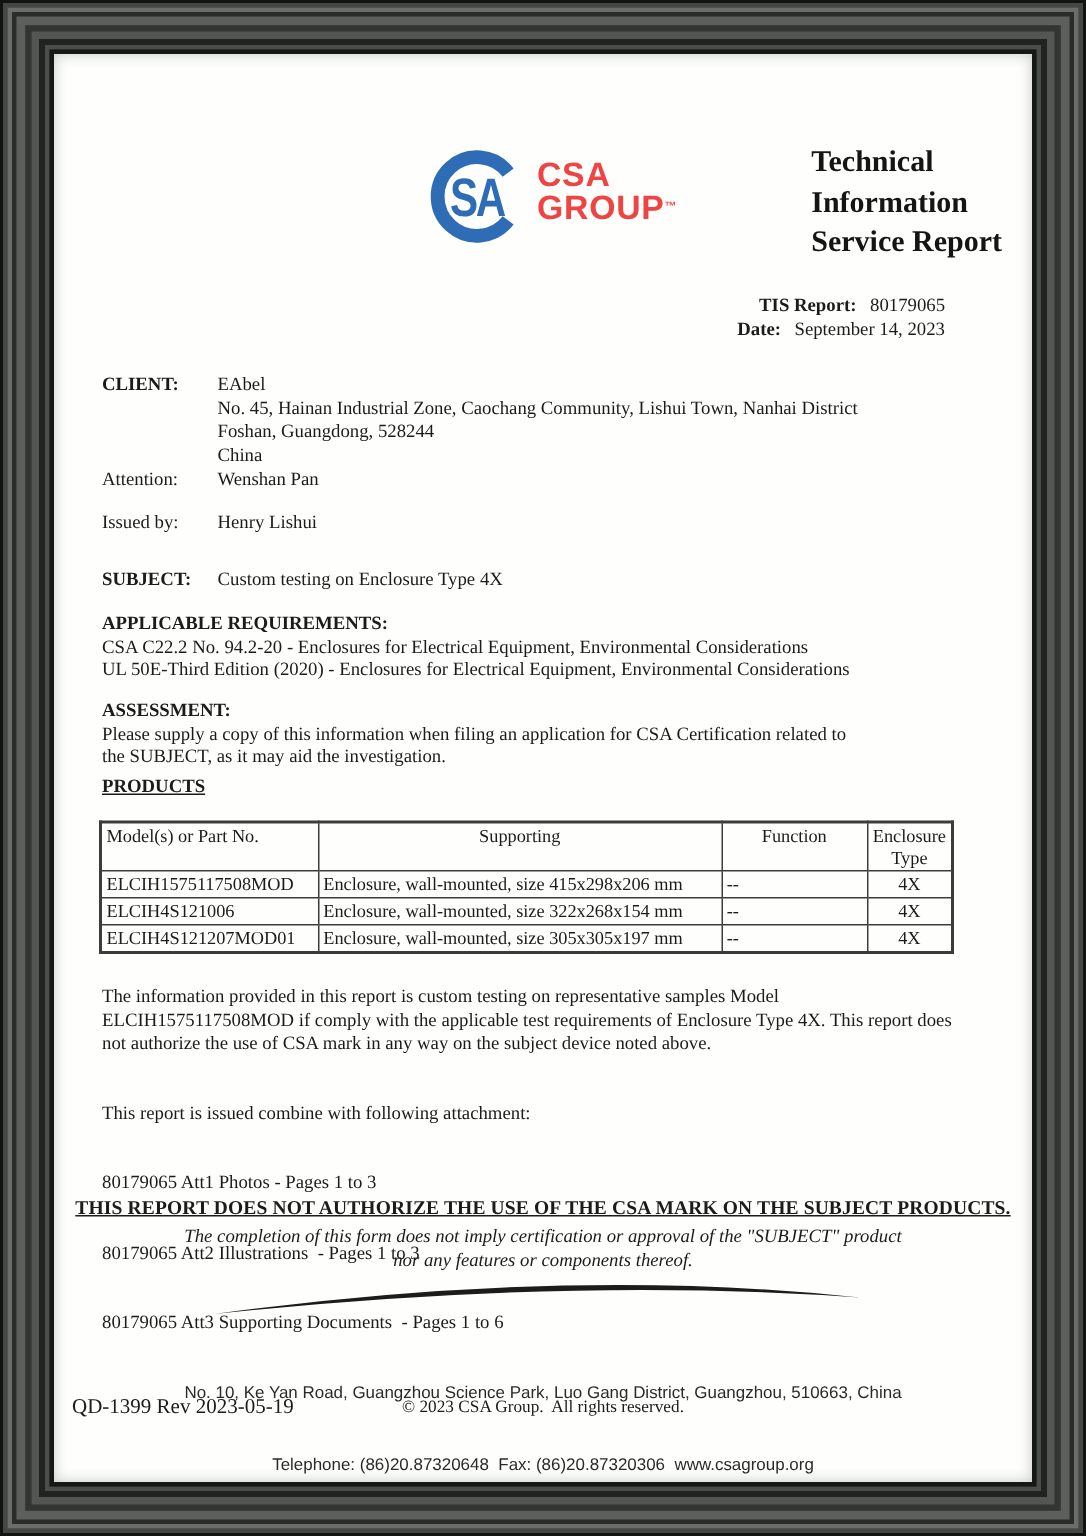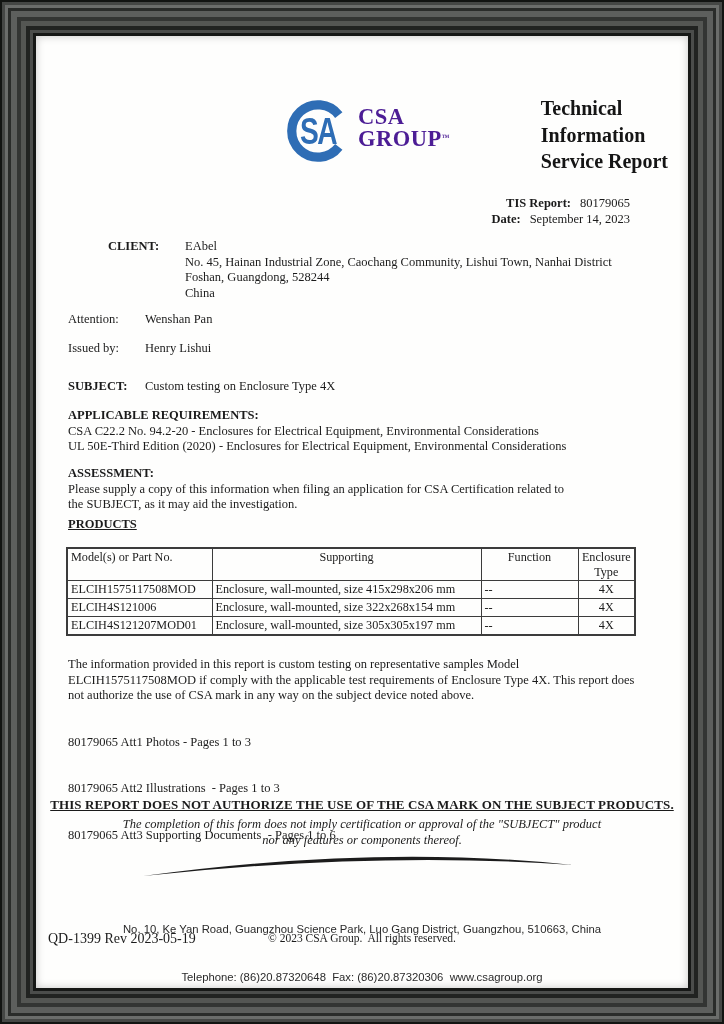--- a/index.html
+++ b/index.html
@@ -25,34 +25,34 @@
     position:absolute; inset:0; background:#fefefd; color:#1b1b1b;
     box-shadow: inset 0 0 9px rgba(0,0,0,.22);
     font-size:12.5px; line-height:15.5px;
   }
   .b { font-weight:bold; }
   
   .logo { position:absolute; left:249px; top:62px; display:flex; align-items:flex-start; }
   .logo-mark { width:66px; height:66px; }
   .wordmark {
     margin-left:7px; padding-top:9px;
-    font-family:Liberation Serif, serif; font-weight:bold;
-    font-size:22.5px; line-height:20.5px; letter-spacing:.5px; color:#4c1d95;
+    font-family:Liberation Sans, sans-serif; font-weight:bold;
+    font-size:22.5px; line-height:20.5px; letter-spacing:.5px; color:#ef4444;
   }
   .tm { font-size:8px; vertical-align:6px; letter-spacing:0; }
   .doc-title {
     position:absolute; top:59px; right:20px; text-align:left;
     font-weight:bold; font-size:20px; line-height:26.5px; color:#151515;
   }
   .meta { position:absolute; top:159px; right:58px; text-align:right; font-size:12.5px; line-height:16px; }
   .meta-val { margin-left:9px; }
   
   .pair { position:absolute; left:32px; display:flex; }
   .lbl { flex:0 0 77px; }
-  .client-block { top:203px;margin-left:40px; }
+  .client-block { top:213px; }
   .attention-block { top:276px; }
   .issued-block { top:305px; }
   .subject-block { top:343px; }
   .section { position:absolute; left:32px; }
   .app-req { top:372px; }
   .assessment { top:430px; width:512px; }
   .products-heading { top:481px; font-weight:bold; text-decoration:underline; }
   
   .ptable {
     position:absolute; left:30px; top:511px; width:568px;
@@ -196,20 +196,21 @@
                 <td>ELCIH4S121207MOD01</td>
                 <td>Enclosure, wall-mounted, size 305x305x197 mm</td>
                 <td>--</td>
                 <td class="td-c">4X</td>
               </tr>
             </tbody>
                         </table>
 
             <div class="notes">
               <div>The information provided in this report is custom testing on representative samples Model ELCIH1575117508MOD if comply with the applicable test requirements of Enclosure Type 4X. This report does not authorize the use of CSA mark in any way on the subject device noted above.</div>
+              <div>This report is issued combine with following attachment:</div>
               <div>80179065 Att1 Photos - Pages 1 to 3</div>
               <div>80179065 Att2 Illustrations  - Pages 1 to 3</div>
               <div>80179065 Att3 Supporting Documents  - Pages 1 to 6</div>
             </div>
 
             <div class="disclaimer">
               <div class="disc-bold">THIS REPORT DOES NOT AUTHORIZE THE USE OF THE CSA MARK ON THE SUBJECT PRODUCTS.</div>
               <div class="disc-italic first">The completion of this form does not imply certification or approval of the "SUBJECT" product</div>
               <div class="disc-italic">nor any features or components thereof.</div>
             </div>

